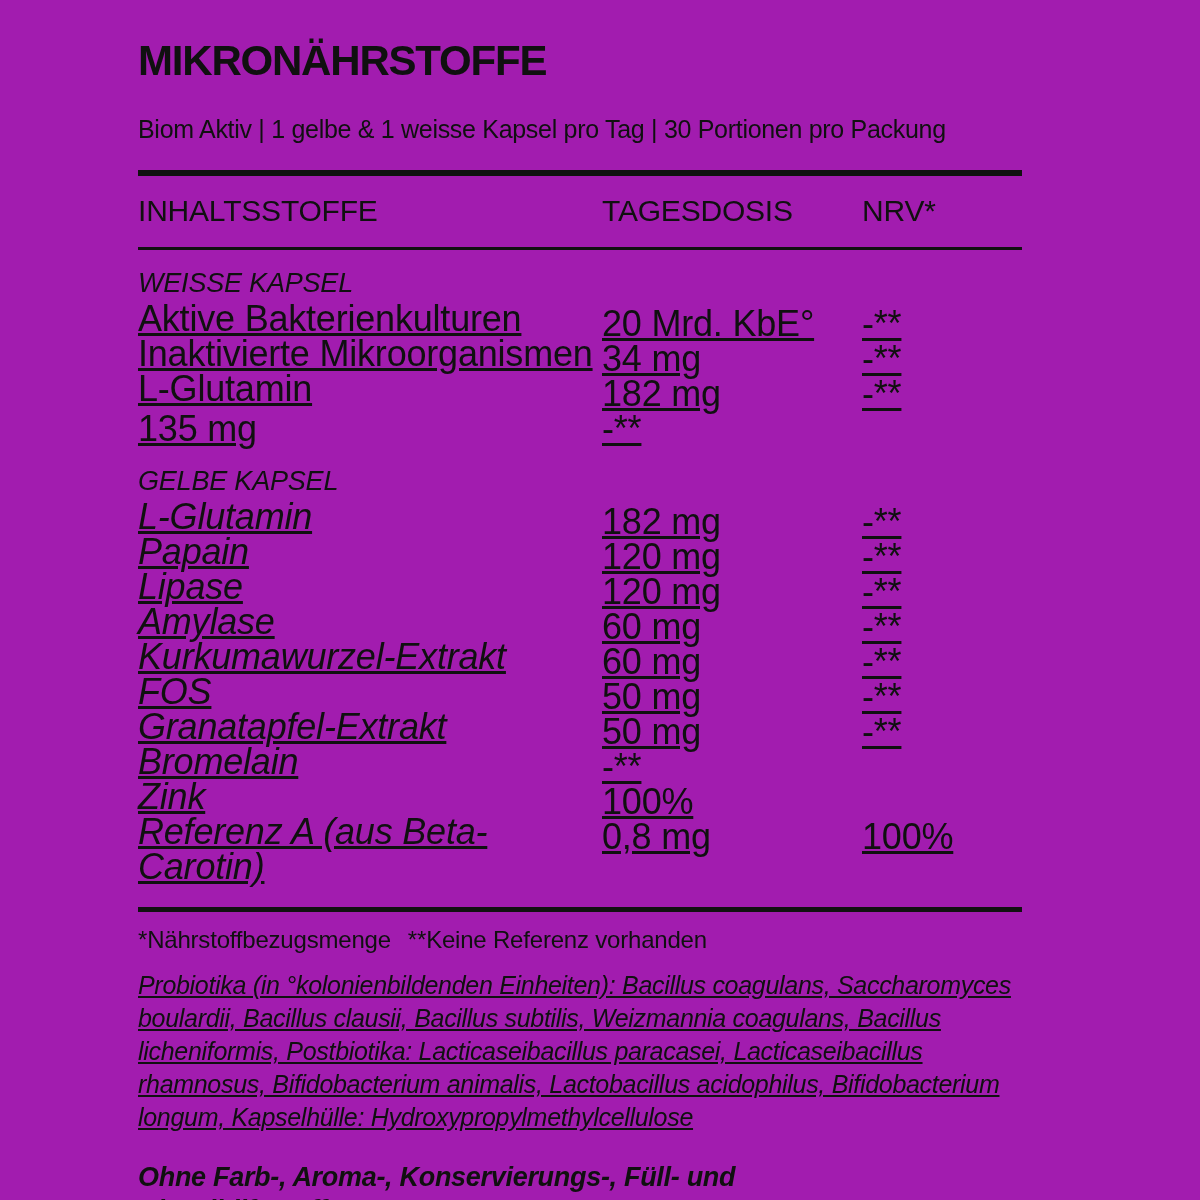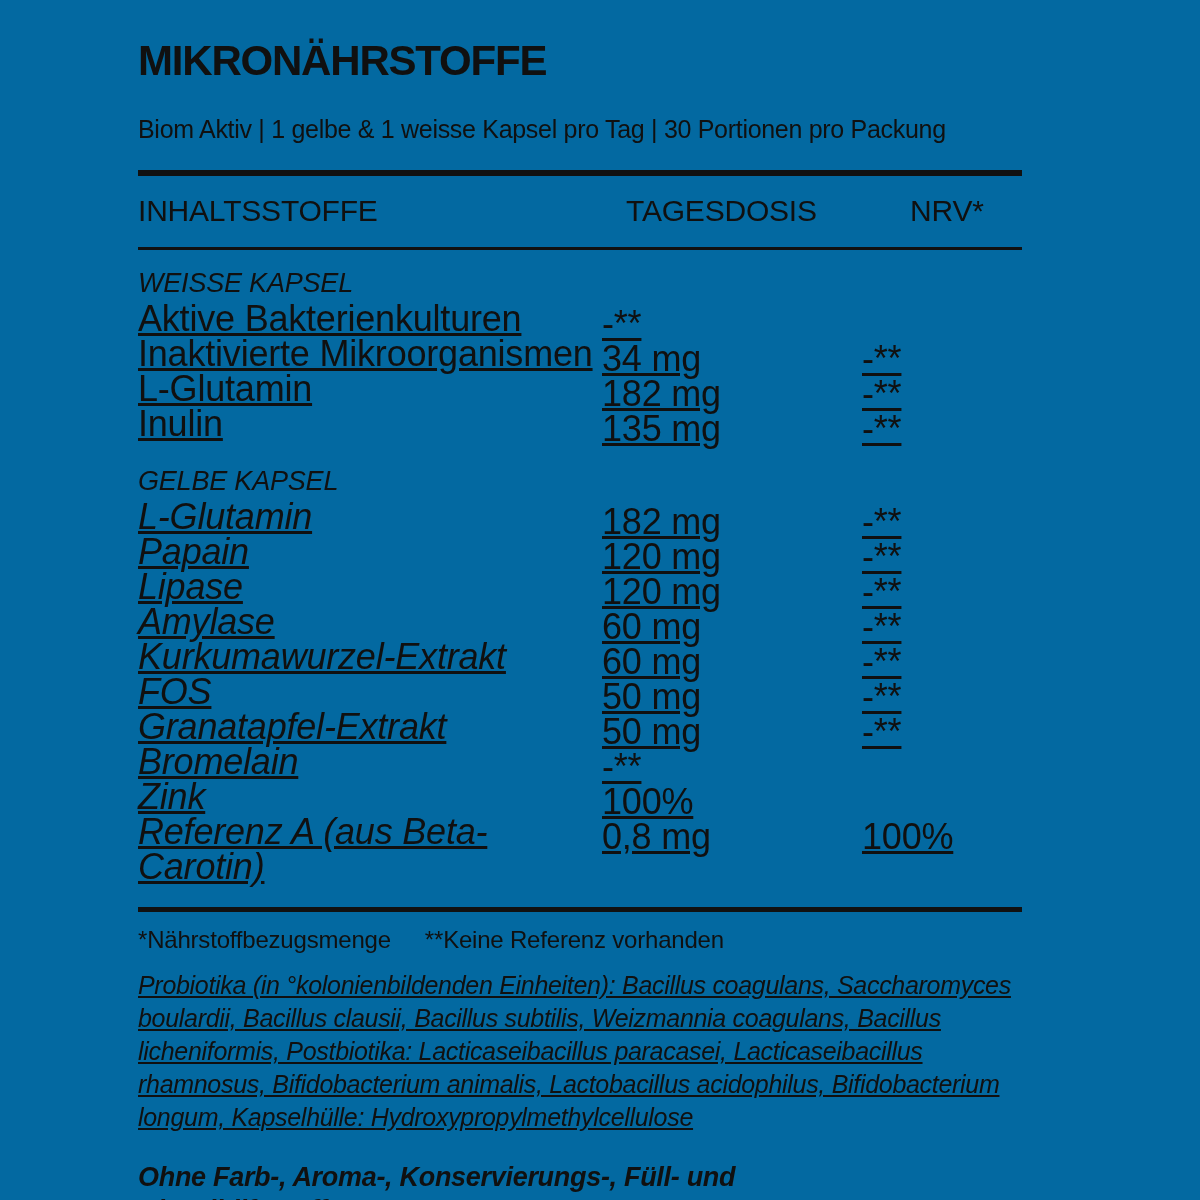--- a/index.html
+++ b/index.html
@@ -6,21 +6,21 @@
   body {
     width: 1200px; height: 1200px;
     background: #e5e6e0;
     color: #101010;
     font-family: "Liberation Sans", "DejaVu Sans", sans-serif;
     -webkit-font-smoothing: antialiased;
   }
   .page {
     position: relative;
     width: 1200px; height: 1200px;
-    background: #0369a1;
+    background: #a21caf;
     overflow: hidden;
   }
   .content {
     position: absolute;
     left: 138px; top: 0;
     width: 884px;
   }
   .title {
     margin: 0;
     padding-top: 36px;
@@ -44,21 +44,20 @@
 
   .grid3 {
     display: grid;
     grid-template-columns: 464px 260px 1fr;
   }
   .table-header {
     margin-top: 18px;
     font-size: 30px;
     line-height: 34px;
     letter-spacing: -0.2px;
-    gap: 24px;
   }
   .section { margin-top: 16px; }
   .section.second { margin-top: 23px; }
   .section-title {
     font-style: italic;
     font-size: 27px;
     line-height: 35px;
     letter-spacing: -0.2px;
   }
   .row {
@@ -66,21 +65,21 @@
     line-height: 35px;
     letter-spacing: -0.2px;
     text-decoration: underline;
   }
   .row .cell-dose, .row .cell-nrv { position: relative; top: 5px; }
   .section.second .cell-name { font-style: italic; }
 
   .footnotes {
     margin-top: 13px;
     display: flex;
-    gap: 34px;
+    gap: 17px;
     font-size: 24px;
     line-height: 30px;
     letter-spacing: -0.2px;
   }
   .ingredients {
     margin-top: 14px;
     font-style: italic;
     font-size: 25px;
     line-height: 33px;
     letter-spacing: -0.3px;
@@ -116,34 +115,34 @@
       <span>NRV*</span>
     </div>
 
     <div class="rule thin"></div>
 
     <div class="section first">
       <div class="section-title">WEISSE KAPSEL</div>
 
       <div class="grid3 row">
         <span class="cell-name">Aktive Bakterienkulturen</span>
+        <span class="cell-dose">20 Mrd. KbE°</span>
         <span class="cell-nrv">-**</span>
       </div>
       <div class="grid3 row">
         <span class="cell-name">Inaktivierte Mikroorganismen</span>
         <span class="cell-dose">34 mg</span>
         <span class="cell-nrv">-**</span>
       </div>
       <div class="grid3 row">
         <span class="cell-name">L-Glutamin</span>
         <span class="cell-dose">182 mg</span>
         <span class="cell-nrv">-**</span>
       </div>
       <div class="grid3 row">
-        <span class="cell-name">Inulin</span>
         <span class="cell-dose">135 mg</span>
         <span class="cell-nrv">-**</span>
       </div>
     </div>
 
     <div class="section second">
       <div class="section-title">GELBE KAPSEL</div>
 
       <div class="grid3 row">
         <span class="cell-name">L-Glutamin</span>

